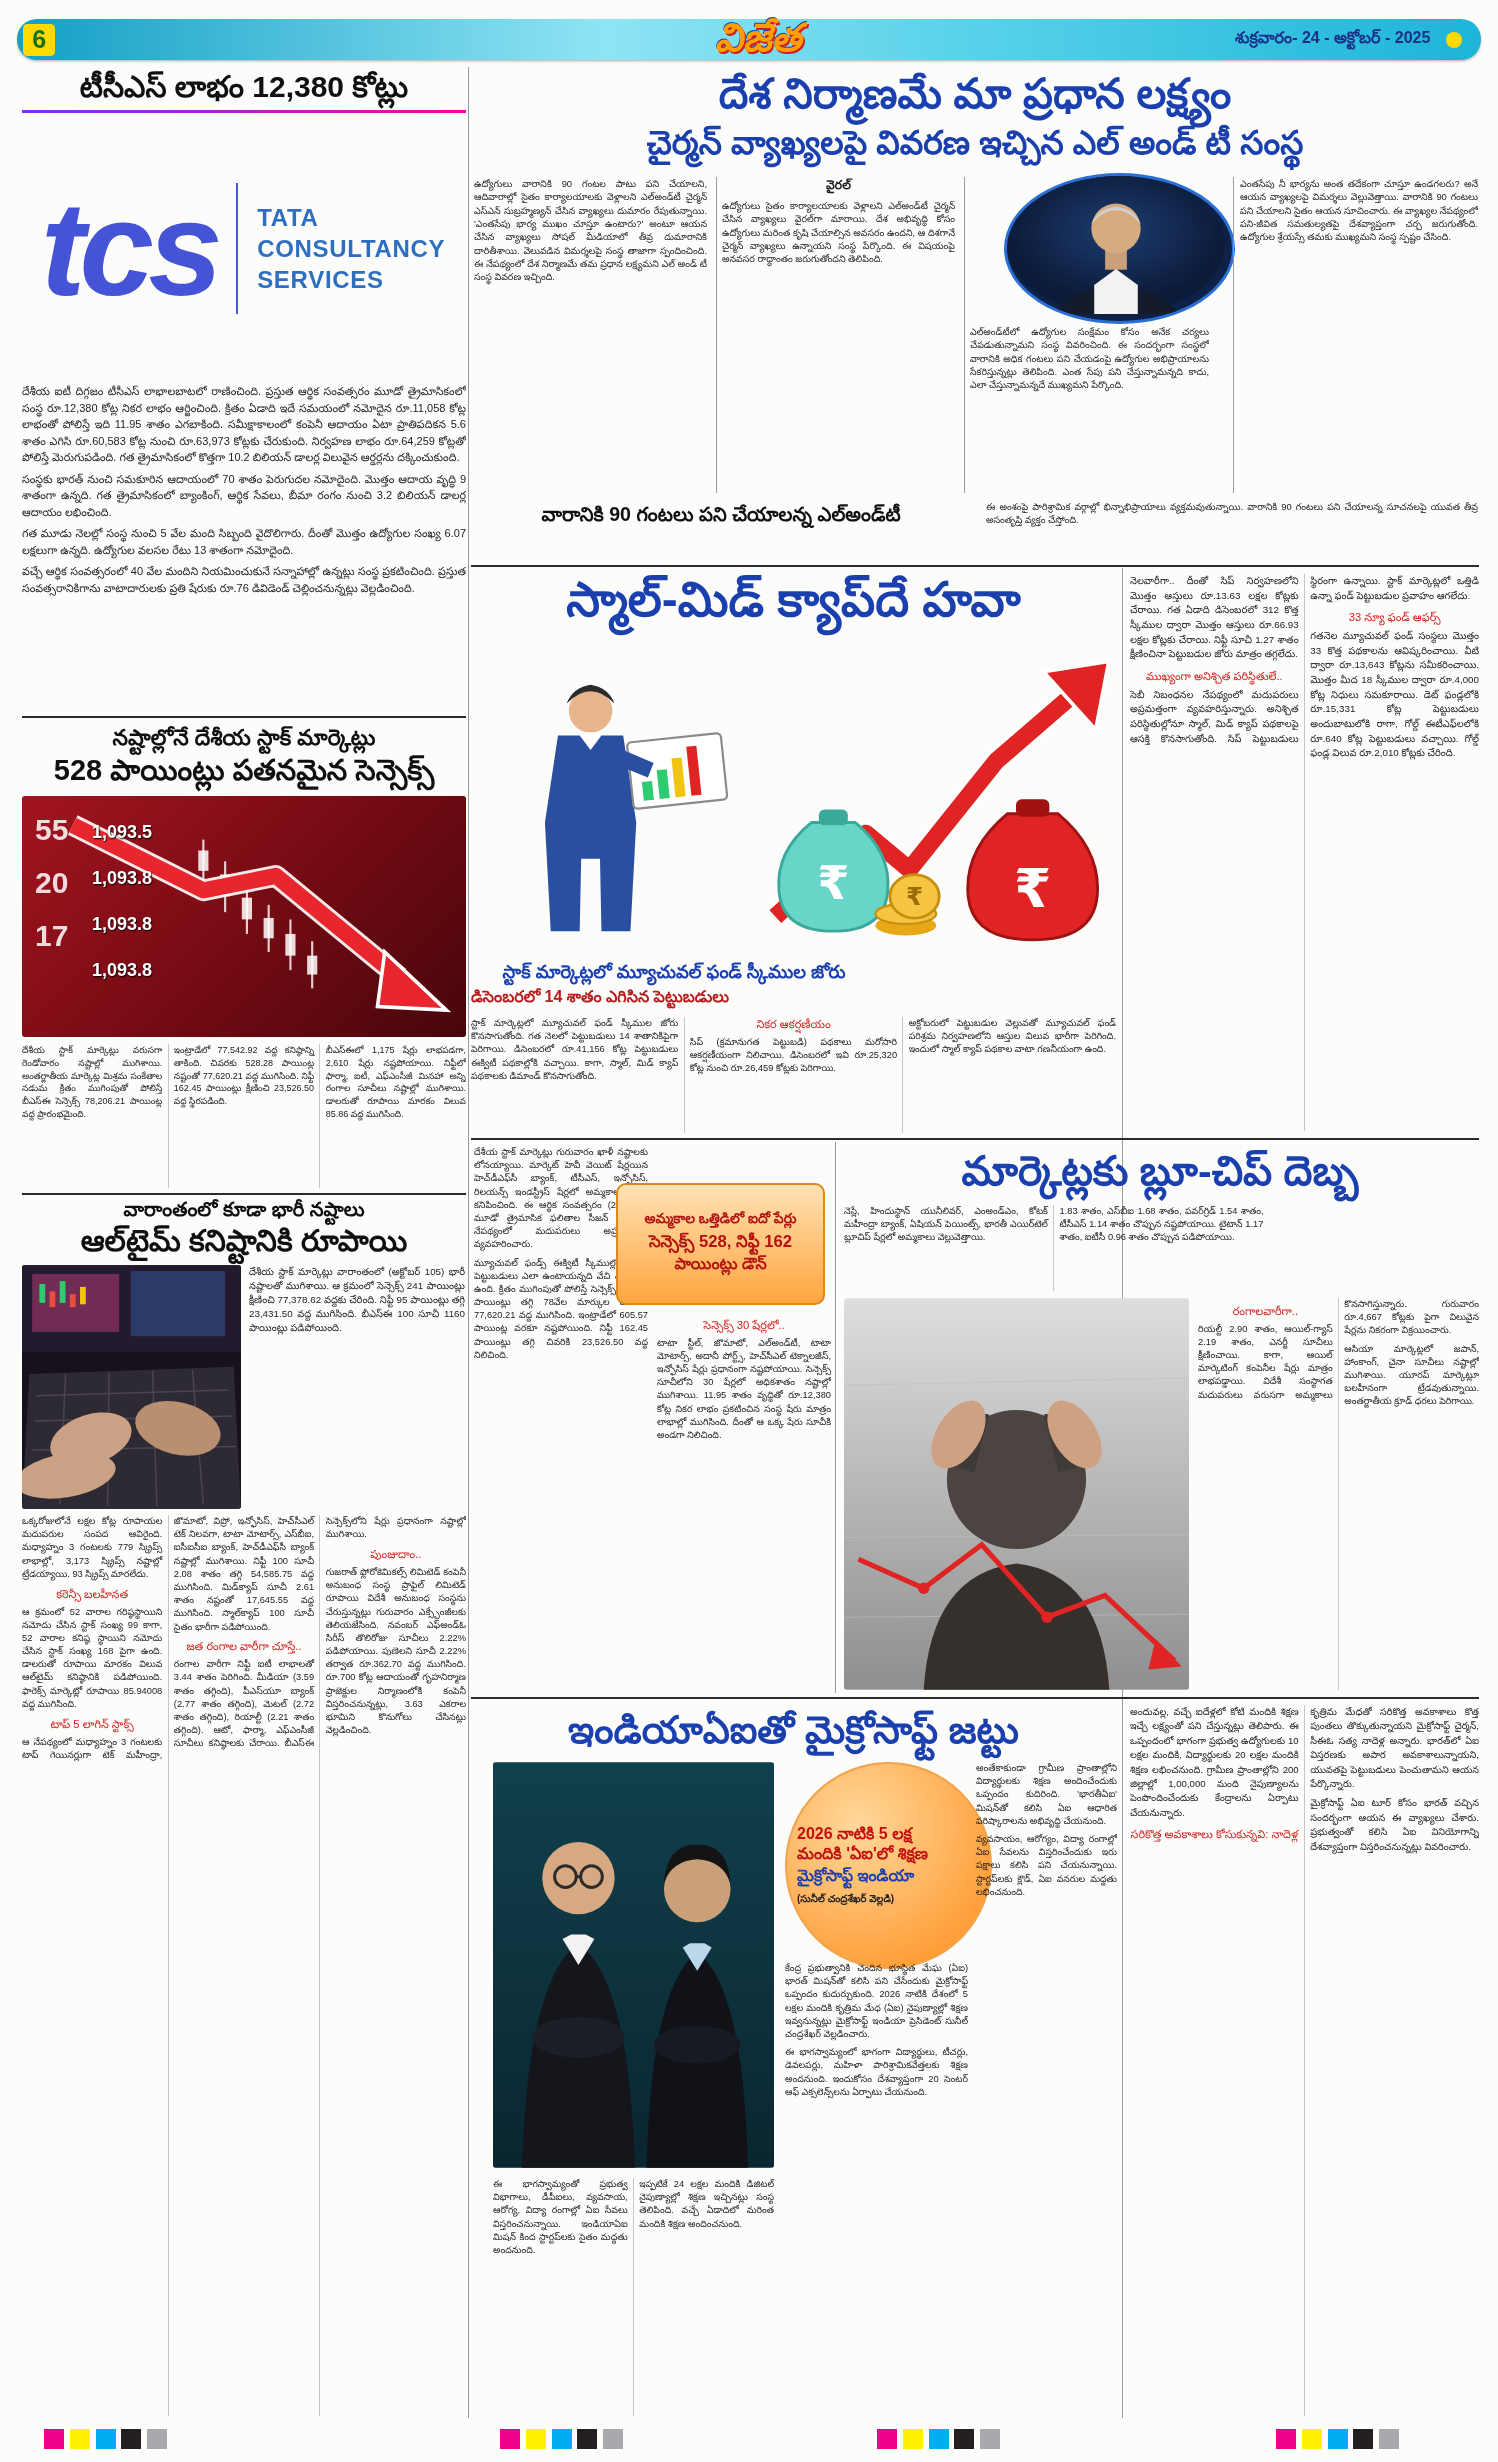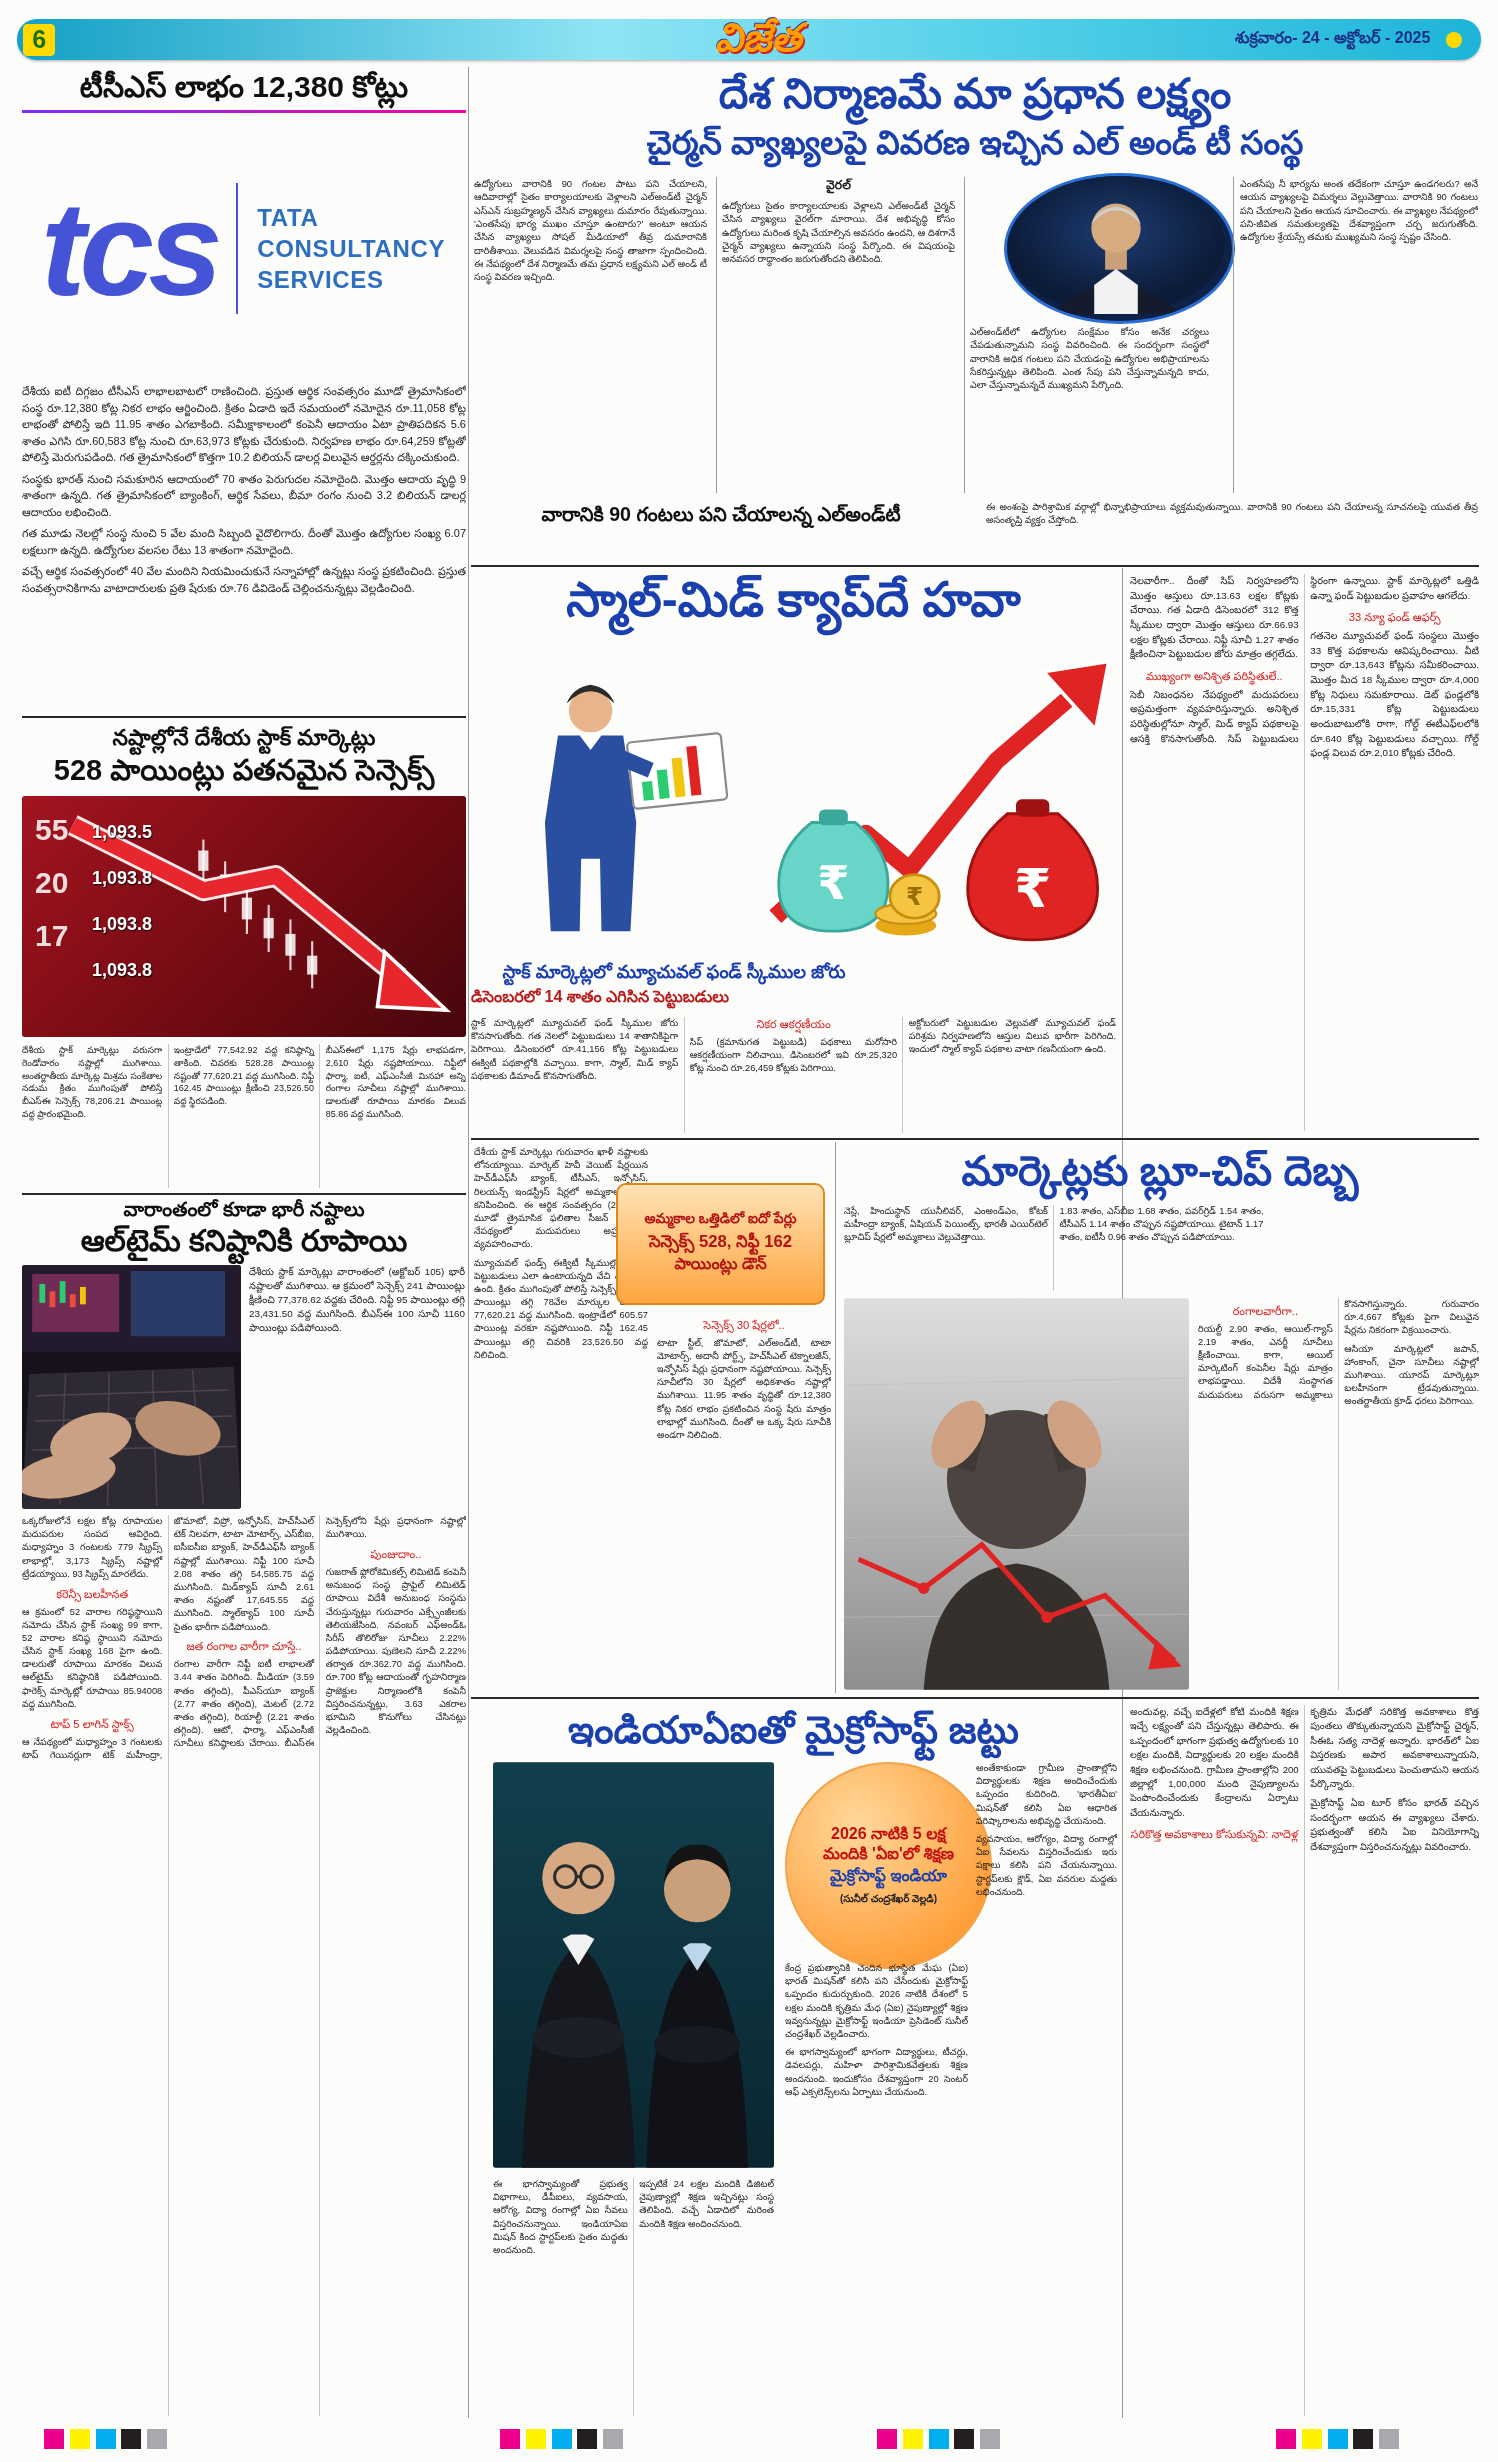--- a/index.html
+++ b/index.html
@@ -40,21 +40,21 @@
   
   .pullbox{border:2.2px solid #e0861a;border-radius:10px;
            background:linear-gradient(180deg,#ffe2b3,#ffa53f);
            display:flex;flex-direction:column;align-items:center;justify-content:center;
            text-align:center;padding:1px;z-index:5;}
   .pullbox .l0{color:#b31212;font-weight:bold;font-size:13.8px;}
   .pullbox .l1{color:#b31212;font-weight:800;font-size:16.7px;margin-top:2.9px;}
   .pullbox .l2{color:#b31212;font-weight:800;font-size:16px;}
   
   .badge{border-radius:50%;background:radial-gradient(circle at 35% 30%,#ffd89b,#ff8c1a);
-         border:2.9px solid #f2a44b;display:flex;flex-direction:column;align-items:center;
+         border:2.9px solid #f2a44b;display:flex;flex-direction:column;align-items:flex-start;
          justify-content:center;text-align:center;padding:10px;}
   .badge .b0,.badge .b1{color:#c40f0f;font-weight:800;font-size:16px;line-height:1.25;}
   .badge .b2{color:#1a3fae;font-weight:800;font-size:16px;margin-top:2.9px;}
   .badge .b3{color:#222;font-weight:bold;font-size:10px;margin-top:4.4px;}
   
   .sx-chart{background:linear-gradient(135deg,#a3141f 0%,#6e0a12 60%,#47060c 100%);
             border-radius:2.9px;overflow:hidden;}
   .sx-vals div{font-size:18px;font-weight:bold;color:#fff;text-shadow:0.7px 0.7px 1.5px #000;margin-bottom:25px;}
   .sx-left div{font-size:30px;font-weight:bold;color:rgba(255,255,255,.85);margin-bottom:19px;}
   

